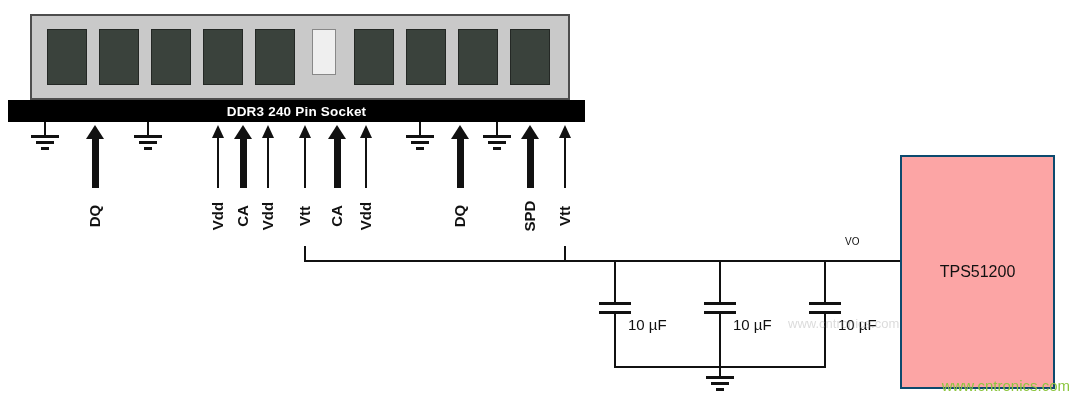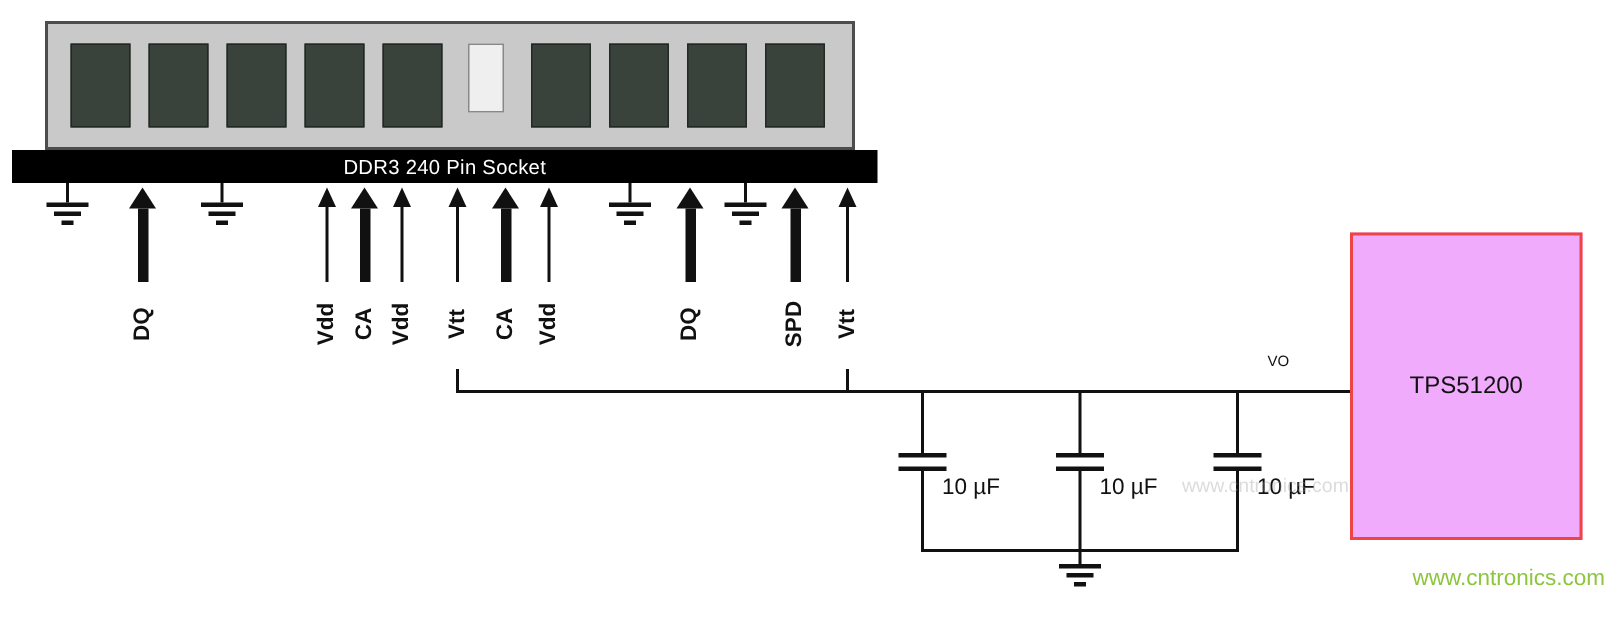--- a/index.html
+++ b/index.html
@@ -7,21 +7,21 @@
     position:relative;width:1080px;height:412px;background:#ffffff;overflow:hidden;
     font-family:"Liberation Sans", sans-serif;color:#111;
   }
   .abs{position:absolute;}
   
   .module{left:30px;top:14px;width:540px;height:86px;background:#c9c9c9;border:2px solid #4d4d4d;box-sizing:border-box;}
   .chip{position:absolute;top:13px;width:40px;height:56px;background:#3a423c;border:1px solid #242825;box-sizing:border-box;}
   .notch{position:absolute;top:13px;width:24px;height:46px;background:#efefef;border:1px solid #888;box-sizing:border-box;}
   
   .socket-bar{left:8px;top:100px;width:577px;height:22px;background:#000;display:flex;align-items:center;justify-content:center;}
-  .socket-bar span{color:#fff;font-size:13.5px;font-weight:normal;letter-spacing:.2px;}
+  .socket-bar span{color:#fff;font-size:13.5px;font-weight:bold;letter-spacing:.2px;}
   
   .arrow{position:absolute;top:125px;width:20px;height:64px;}
   .arrow .head{margin:0 auto;width:0;height:0;}
   .arrow.thin .head{border-left:6px solid transparent;border-right:6px solid transparent;border-bottom:13px solid #111;}
   .arrow.thick .head{border-left:9px solid transparent;border-right:9px solid transparent;border-bottom:14px solid #111;}
   .arrow .shaft{margin:0 auto;background:#111;}
   .arrow.thin .shaft{width:2px;height:50px;}
   .arrow.thick .shaft{width:7px;height:49px;}
   
   .vlabel{position:absolute;top:206px;width:60px;height:20px;line-height:20px;text-align:center;
@@ -32,21 +32,21 @@
   .gnd .stub{left:14px;top:0;width:2px;height:13px;}
   .gnd .b1{left:1px;top:13px;width:28px;height:3px;}
   .gnd .b2{left:6px;top:19px;width:18px;height:3px;}
   .gnd .b3{left:11px;top:25px;width:8px;height:3px;}
   
   .wire{position:absolute;background:#111;}
   
   .plate{position:absolute;width:32px;height:3px;background:#111;}
   .cap-label{position:absolute;font-size:15px;}
   
-  .ic-box{left:900px;top:155px;width:155px;height:205px;border:2px solid #ef4444;background:#f0abfc;
+  .ic-box{left:900px;top:155px;width:155px;height:234px;border:2px solid #0c4a6e;background:#fca5a5;
           display:flex;align-items:center;justify-content:center;box-sizing:border-box;font-size:16px;}
   .net-label{left:845px;top:236px;font-size:10px;}
   .wm-green{left:880px;top:377px;width:190px;text-align:right;font-size:15px;color:#8cc63f;}
   .wm-faint{left:788px;top:316px;font-size:13px;color:#9a9a9a;opacity:.35;}
 </style>
 </head>
 <body>
 
 <div id="canvas">
 

